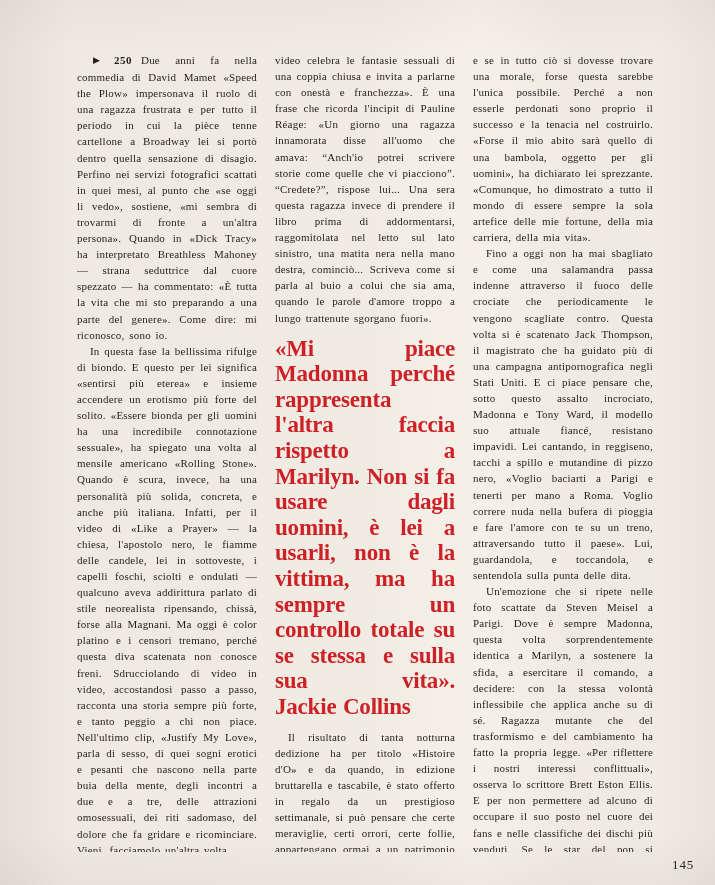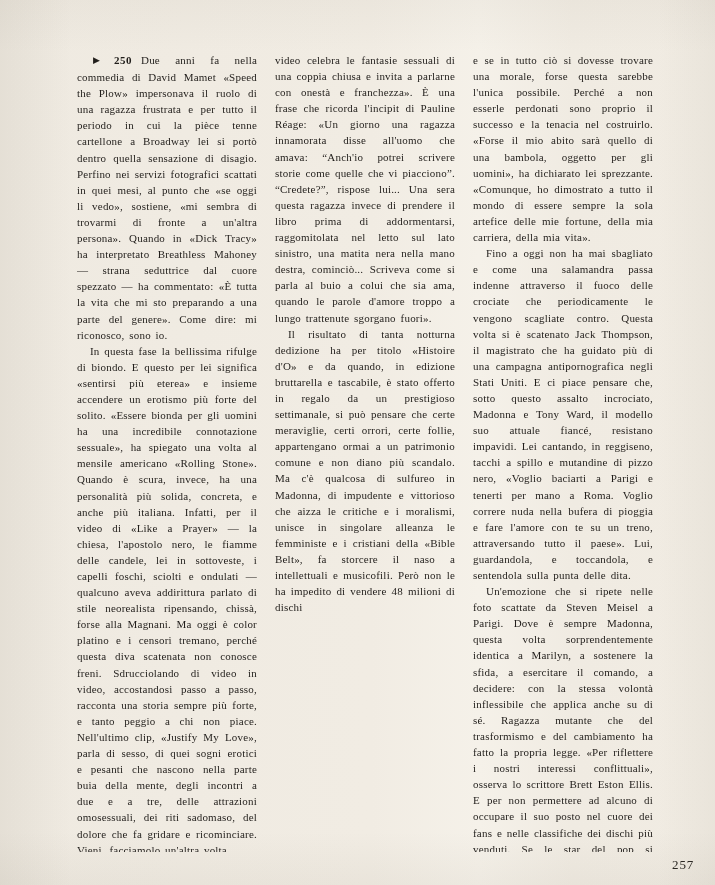--- a/index.html
+++ b/index.html
@@ -81,27 +81,28 @@
   <div class="columns">
 
     <div class="col">
       <p><span class="marker"><span class="arrow">▶</span><span>250</span></span><span>Due anni fa nella commedia di David Mamet «Speed the Plow» impersonava il ruolo di una ragazza frustrata e per tutto il periodo in cui la pièce tenne cartellone a Broadway lei si portò dentro quella sensazione di disagio. Perfino nei servizi fotografici scattati in quei mesi, al punto che «se oggi li vedo», sostiene, «mi sembra di trovarmi di fronte a un'altra persona». Quando in «Dick Tracy» ha interpretato Breathless Mahoney — strana seduttrice dal cuore spezzato — ha commentato: «È tutta la vita che mi sto preparando a una parte del genere». Come dire: mi riconosco, sono io.</span></p>
       <p class="indent">In questa fase la bellissima rifulge di biondo. E questo per lei significa «sentirsi più eterea» e insieme accendere un erotismo più forte del solito. «Essere bionda per gli uomini ha una incredibile connotazione sessuale», ha spiegato una volta al mensile americano «Rolling Stone». Quando è scura, invece, ha una personalità più solida, concreta, e anche più italiana. Infatti, per il video di «Like a Prayer» — la chiesa, l'apostolo nero, le fiamme delle candele, lei in sottoveste, i capelli foschi, sciolti e ondulati — qualcuno aveva addirittura parlato di stile neorealista ripensando, chissà, forse alla Magnani. Ma oggi è color platino e i censori tremano, perché questa diva scatenata non conosce freni. Sdrucciolando di video in video, accostandosi passo a passo, racconta una storia sempre più forte, e tanto peggio a chi non piace. Nell'ultimo clip, «Justify My Love», parla di sesso, di quei sogni erotici e pesanti che nascono nella parte buia della mente, degli incontri a due e a tre, delle attrazioni omosessuali, dei riti sadomaso, del dolore che fa gridare e ricominciare. Vieni, facciamolo un'altra volta.</p>
 
     </div>
 
     <div class="col">
       <p>video celebra le fantasie sessuali di una coppia chiusa e invita a parlarne con onestà e franchezza». È una frase che ricorda l'incipit di Pauline Réage: «Un giorno una ragazza innamorata disse all'uomo che amava: “Anch'io potrei scrivere storie come quelle che vi piacciono”. “Credete?”, rispose lui... Una sera questa ragazza invece di prendere il libro prima di addormentarsi, raggomitolata nel letto sul lato sinistro, una matita nera nella mano destra, cominciò... Scriveva come si parla al buio a colui che sia ama, quando le parole d'amore troppo a lungo trattenute sgorgano fuori».</p>
+      <div class="pullquote"><span>«Mi piace Madonna perché rappresenta l'altra faccia rispetto a Marilyn. Non si fa usare dagli uomini, è lei a usarli, non è la vittima, ma ha sempre un controllo totale su se stessa e sulla sua vita».</span> <span class="attribution">Jackie Collins</span></div>
       <p class="indent">Il risultato di tanta notturna dedizione ha per titolo «Histoire d'O» e da quando, in edizione bruttarella e tascabile, è stato offerto in regalo da un prestigioso settimanale, si può pensare che certe meraviglie, certi orrori, certe follie, appartengano ormai a un patrimonio comune e non diano più scandalo. Ma c'è qualcosa di sulfureo in Madonna, di impudente e vittorioso che aizza le critiche e i moralismi, unisce in singolare alleanza le femministe e i cristiani della «Bible Belt», fa storcere il naso a intellettuali e musicofili. Però non le ha impedito di vendere 48 milioni di dischi</p>
     </div>
 
     <div class="col">
       <p>e se in tutto ciò si dovesse trovare una morale, forse questa sarebbe l'unica possibile. Perché a non esserle perdonati sono proprio il successo e la tenacia nel costruirlo. «Forse il mio abito sarà quello di una bambola, oggetto per gli uomini», ha dichiarato lei sprezzante. «Comunque, ho dimostrato a tutto il mondo di essere sempre la sola artefice delle mie fortune, della mia carriera, della mia vita».</p>
       <p class="indent">Fino a oggi non ha mai sbagliato e come una salamandra passa indenne attraverso il fuoco delle crociate che periodicamente le vengono scagliate contro. Questa volta si è scatenato Jack Thompson, il magistrato che ha guidato più di una campagna antipornografica negli Stati Uniti. E ci piace pensare che, sotto questo assalto incrociato, Madonna e Tony Ward, il modello suo attuale fiancé, resistano impavidi. Lei cantando, in reggiseno, tacchi a spillo e mutandine di pizzo nero, «Voglio baciarti a Parigi e tenerti per mano a Roma. Voglio correre nuda nella bufera di pioggia e fare l'amore con te su un treno, attraversando tutto il paese». Lui, guardandola, e toccandola, e sentendola sulla punta delle dita.</p>
       <p class="indent">Un'emozione che si ripete nelle foto scattate da Steven Meisel a Parigi. Dove è sempre Madonna, questa volta sorprendentemente identica a Marilyn, a sostenere la sfida, a esercitare il comando, a decidere: con la stessa volontà inflessibile che applica anche su di sé. Ragazza mutante che del trasformismo e del cambiamento ha fatto la propria legge. «Per riflettere i nostri interessi conflittuali», osserva lo scrittore Brett Eston Ellis. E per non permettere ad alcuno di occupare il suo posto nel cuore dei fans e nelle classifiche dei dischi più venduti. Se le star del pop si possono più facilmente sostituire di quelle nate dal cinema e dalla tv, Madonna non corre rischi. Controlla il fenomeno, sostituendo se</p>
 
     </div>
 
   </div>
 
-  <div class="pagenum">257</div>
+  <div class="pagenum">145</div>
 
 </div>
 
 </body></html>

